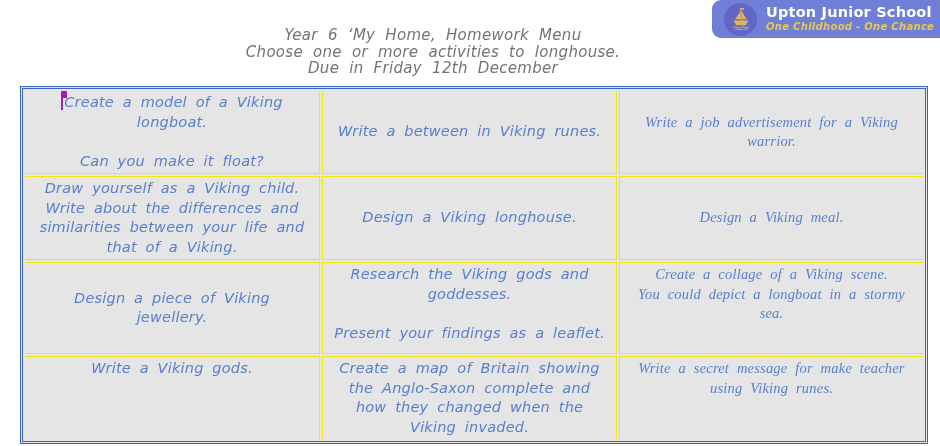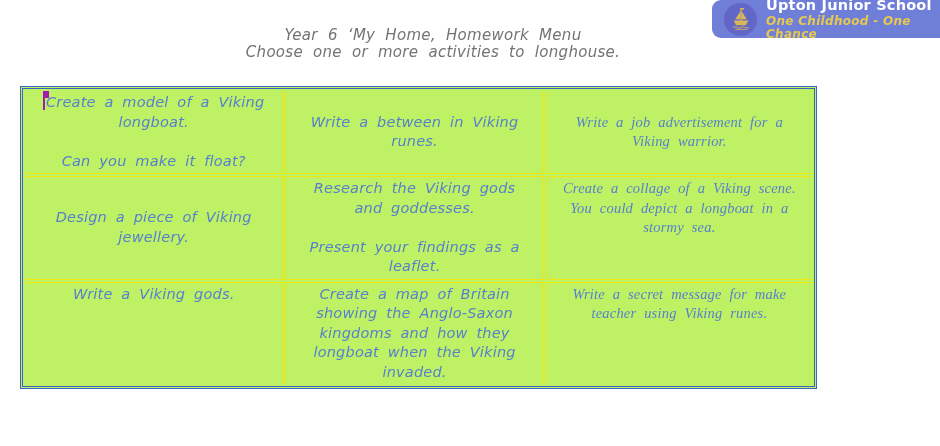--- a/index.html
+++ b/index.html
@@ -24,38 +24,38 @@
     margin-left:12px;
     display:flex;align-items:center;justify-content:center;
     flex:0 0 auto;
   }
   .logo-text{margin-left:9px;line-height:1.05;}
   .logo-name{
     color:#ffffff;font-size:14.5px;font-weight:600;letter-spacing:.2px;
     font-family:"DejaVu Sans", sans-serif;
   }
   .logo-tagline{
-    color:#e6c94f;font-size:12px;font-style:italic;font-weight:600;
-    margin-top:2px;letter-spacing:.3px;
+    color:#e6c94f;font-size:10px;font-style:italic;font-weight:600;
+    margin-top:2px;letter-spacing:.3px;text-align:right;
   }
   
   .title{
     position:absolute;top:27px;left:0;right:74px;
     text-align:center;
     color:#737373;
     font-size:15px;line-height:16.5px;
     font-style:italic;
     word-spacing:5px;letter-spacing:.3px;
   }
   
   .table-wrap{
-    position:absolute;left:20px;top:86px;width:797px;
+    position:absolute;left:20px;top:86px;width:908px;
     border:3px double #3c64c4;
     box-sizing:border-box;
-    background:#bef264;
+    background:#e5e5e5;
   }
   table.menu{
     width:100%;
     border-collapse:separate;
     border-spacing:2px;
     table-layout:fixed;
   }
   td.cell{
     border:1px solid #f3e60a;
     text-align:center;
@@ -110,36 +110,48 @@
     </div>
     <div class="logo-text">
       <div class="logo-name">Upton Junior School</div>
       <div class="logo-tagline">One Childhood - One Chance</div>
     </div>
   </div>
 
   <div class="title">
     <div>Year 6 ‘My Home, Homework Menu</div>
     <div>Choose one or more activities to longhouse.</div>
+    <div>Due in Friday 12th December</div>
   </div>
 
   <div class="table-wrap">
     <table class="menu">
       <tbody>
           <tr class="h1">
         <td class="cell c1 va-top">
           <span class="caret"></span><span class="cell-text">Create a model of a Viking longboat.
 
 Can you make it float?</span>
         </td>
         <td class="cell c2 va-mid">
           <span class="cell-text">Write a between in Viking runes.</span>
         </td>
         <td class="cell c3 va-mid">
           <span class="cell-text">Write a job advertisement for a Viking warrior.</span>
+        </td>
+      </tr>
+      <tr class="h2">
+        <td class="cell c1 va-mid">
+          <span class="cell-text">Draw yourself as a Viking child. Write about the differences and similarities between your life and that of a Viking.</span>
+        </td>
+        <td class="cell c2 va-mid">
+          <span class="cell-text">Design a Viking longhouse.</span>
+        </td>
+        <td class="cell c3 va-mid">
+          <span class="cell-text">Design a Viking meal.</span>
         </td>
       </tr>
       <tr class="h3">
         <td class="cell c1 va-mid">
           <span class="cell-text">Design a piece of Viking jewellery.</span>
         </td>
         <td class="cell c2 va-top">
           <span class="cell-text">Research the Viking gods and goddesses.
 
 Present your findings as a leaflet.</span>
@@ -147,21 +159,21 @@
         <td class="cell c3 va-top">
           <span class="cell-text">Create a collage of a Viking scene.
 You could depict a longboat in a stormy sea.</span>
         </td>
       </tr>
       <tr class="h4">
         <td class="cell c1 va-top pad-top">
           <span class="cell-text">Write a Viking gods.</span>
         </td>
         <td class="cell c2 va-top">
-          <span class="cell-text">Create a map of Britain showing the Anglo-Saxon kingdoms and how they longboat when the Viking invaded.</span>
+          <span class="cell-text">Create a map of Britain showing the Anglo-Saxon complete and how they changed when the Viking invaded.</span>
         </td>
         <td class="cell c3 va-top">
           <span class="cell-text">Write a secret message for make teacher using Viking runes.</span>
         </td>
       </tr>
     </tbody>
       </table>
   </div>
 
 </div>

